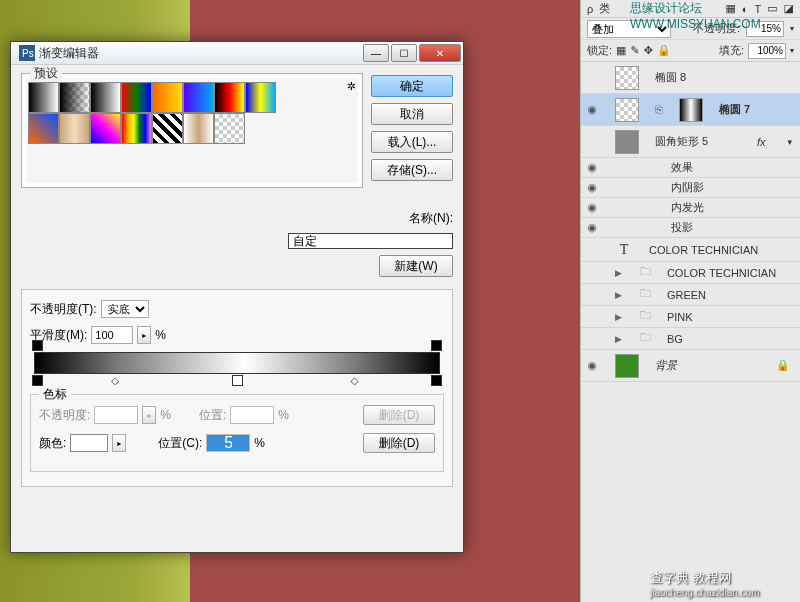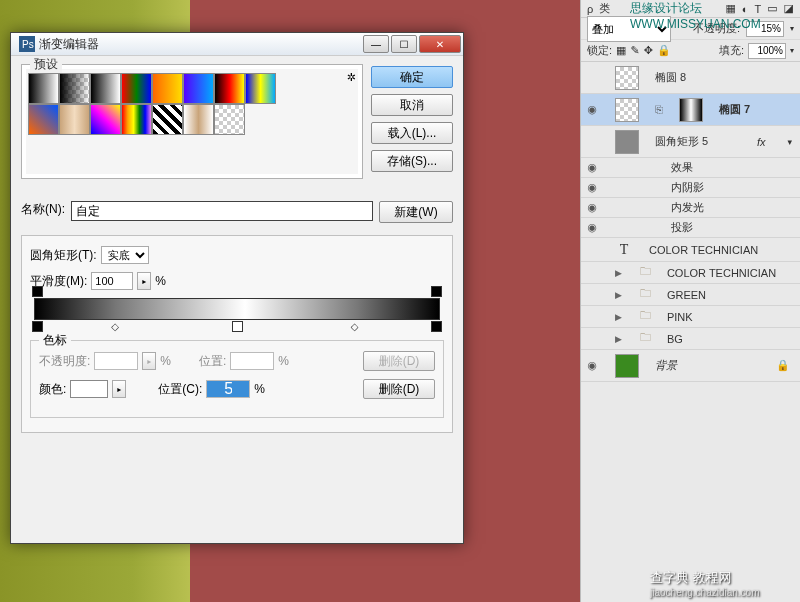--- a/index.html
+++ b/index.html
@@ -2,42 +2,42 @@
 <html><head>
 <meta charset="utf-8">
 <style>
 * { margin: 0; padding: 0; box-sizing: border-box; font-family: "Microsoft YaHei", SimSun, sans-serif; }
 body { width: 800px; height: 602px; background: #e6e6e6; position: relative; overflow: hidden; }
 
 .canvas { position: absolute; left: 0; top: 0; width: 580px; height: 602px; }
 .canvas-left { position: absolute; left: 0; top: 0; width: 190px; height: 100%; background: linear-gradient(to right, #8a9427, #9ba838 70%, #b8c050); }
 .canvas-right { position: absolute; left: 190px; top: 0; width: 390px; height: 100%; background: #a24b49; }
 
-.dialog { position: absolute; left: 10px; top: 32px; width: 454px; height: 512px; background: #f0f0f0; border: 1px solid #444; box-shadow: 0 0 15px rgba(0,0,0,0.5); font-size: 12px; }
+.dialog { position: absolute; left: 10px; top: 41px; width: 454px; height: 512px; background: #f0f0f0; border: 1px solid #444; box-shadow: 0 0 15px rgba(0,0,0,0.5); font-size: 12px; }
 .titlebar { height: 23px; background: linear-gradient(to bottom, #fff, #e2e9f1); display: flex; align-items: center; padding-left: 8px; border-bottom: 1px solid #ccc; }
 .titlebar-icon { width: 16px; height: 16px; margin-right: 4px; }
 .titlebar-text { flex: 1; font-size: 12px; color: #222; }
 .winbtns { display: flex; }
 .winbtn { width: 26px; height: 18px; margin-right: 2px; border: 1px solid #888; background: linear-gradient(to bottom,#f7f7f7,#d6d6d6); font-size: 10px; display: flex; align-items: center; justify-content: center; border-radius: 2px; }
 .winbtn.close { background: linear-gradient(to bottom,#e07060,#c0392b); color: #fff; width: 42px; }
 
 .dialog-body { padding: 8px 10px; }
 .presets-row { display: flex; gap: 8px; }
 .presets-box { flex: 1; border: 1px solid #b0b0b0; background: #fff; padding: 4px; position: relative; }
 .presets-box legend, .presets-label { position: absolute; top: -9px; left: 8px; background: #f0f0f0; padding: 0 4px; font-size: 12px; color: #333; font-family: Liberation Mono, monospace; }
 .presets-inner { background: #f5f5f5; padding: 4px 2px; height: 105px; overflow: hidden; }
 .swatch-row { display: flex; gap: 0; }
 .swatch { width: 31px; height: 31px; border: 1px solid #888; }
 .presets-gear { position: absolute; top: 6px; right: 6px; font-size: 11px; cursor: pointer; }
 
 .btns-col { display: flex; flex-direction: column; gap: 6px; margin-top: 2px; }
 .btn { width: 82px; height: 22px; background: linear-gradient(to bottom,#fdfdfd,#e3e3e3); border: 1px solid #8a8a8a; font-size: 12px; border-radius: 2px; cursor: pointer; }
 .btn.primary { background: linear-gradient(to bottom,#b8defd,#8fc5f2); border: 1px solid #4a90d9; }
 
-.name-row { display: flex; align-items: flex-start; gap: 6px; margin-top: 22px; }
+.name-row { display: flex; align-items: flex-end; gap: 6px; margin-top: 22px; flex-direction: column; }
 .name-input { flex: 1; height: 20px; border: 1px solid #404040; padding: 0 4px; background: #fff; font-size: 12px; }
 
 .type-box { margin-top: 12px; border: 1px solid #c0c0c0; padding: 10px 8px 14px 8px; position: relative; background: #f7f7f7; }
 .row { display: flex; align-items: center; gap: 4px; margin-bottom: 8px; }
 .small-input { width: 42px; height: 18px; border: 1px solid #aaa; font-size: 11px; text-align: left; padding: 0 3px; background: #fff; }
 .smbtn { width: 14px; height: 18px; border: 1px solid #aaa; background: linear-gradient(to bottom,#fff,#e2e2e2); font-size: 8px; }
 .select { height: 18px; border: 1px solid #aaa; font-size: 11px; background: #fff; padding: 0 2px; }
 
 .gradient-editor { margin: 6px 4px 2px 4px; position: relative; }
 .grad-bar { height: 22px; border: 1px solid #333; background: linear-gradient(to right, #000 0%, #777 20%, #fff 52%, #777 80%, #000 100%); }
@@ -54,21 +54,21 @@
 .pct.sel { background: #3b8ed8; color: #fff; }
 .cs-btn { width: 72px; height: 20px; border: 1px solid #9e9e9e; background: linear-gradient(to bottom,#fdfdfd,#e3e3e3); font-size: 12px; border-radius: 2px; }
 
 .panel { position: absolute; left: 580px; top: 0; width: 220px; height: 602px; background: #e9e9e9; border-left: 1px solid #bbb; font-size: 11px; color: #333; }
 .panel-top { height: 18px; display: flex; align-items: center; gap: 6px; padding: 0 6px; border-bottom: 1px solid #ccc; }
 .wm { position: absolute; left: 630px; top: 0; font-size: 12px; color: #0f766e; }
 .wm2 { position: absolute; left: 650px; bottom: 4px; font-size: 13px; color: #fff; text-shadow: 1px 1px 2px #000; }
 .wm2 small { font-size: 10px; display: block; color: #ddd; }
 
 .panel-row { display: flex; align-items: center; height: 22px; padding: 0 6px; border-bottom: 1px solid #dadada; gap: 6px; }
-.panel-select { height: 26px; border: 1px solid #aaa; font-size: 11px; background: #fff; }
+.panel-select { height: 18px; border: 1px solid #aaa; font-size: 11px; background: #fff; }
 .pct-input { width: 38px; height: 16px; border: 1px solid #aaa; font-size: 10px; text-align: right; padding-right: 2px; }
 
 .lock-row { display: flex; align-items: center; height: 22px; padding: 0 6px; border-bottom: 1px solid #ccc; gap: 4px; font-size: 11px; }
 
 .layers { overflow: hidden; }
 .layer { display: flex; align-items: center; height: 32px; border-bottom: 1px solid #d4d4d4; padding: 0 4px; gap: 16px; }
 .layer.sel { background: #bcd3ef; }
 .layer.small { height: 20px; padding-left: 60px; }
 .eye { width: 14px; text-align: center; color: #555; }
 .thumb { width: 24px; height: 24px; border: 1px solid #999; background: #fff; position: relative; }
@@ -138,21 +138,21 @@
     </div>
 
     <div class="name-row">
       <span>名称(N):</span>
       <input class="name-input" value="自定" style="">
       <button class="btn" style="width:74px">新建(W)</button>
     </div>
 
     <div class="type-box">
       <div class="row">
-        <span>圆角矩形(T):</span>
+        <span>不透明度(T):</span>
         <select class="select"><option>实底</option></select>
       </div>
       <div class="row">
         <span>平滑度(M):</span>
         <input class="small-input" value="100" style="">
         <button class="smbtn">▸</button>
         <span>%</span>
       </div>
 
       <div class="gradient-editor">

